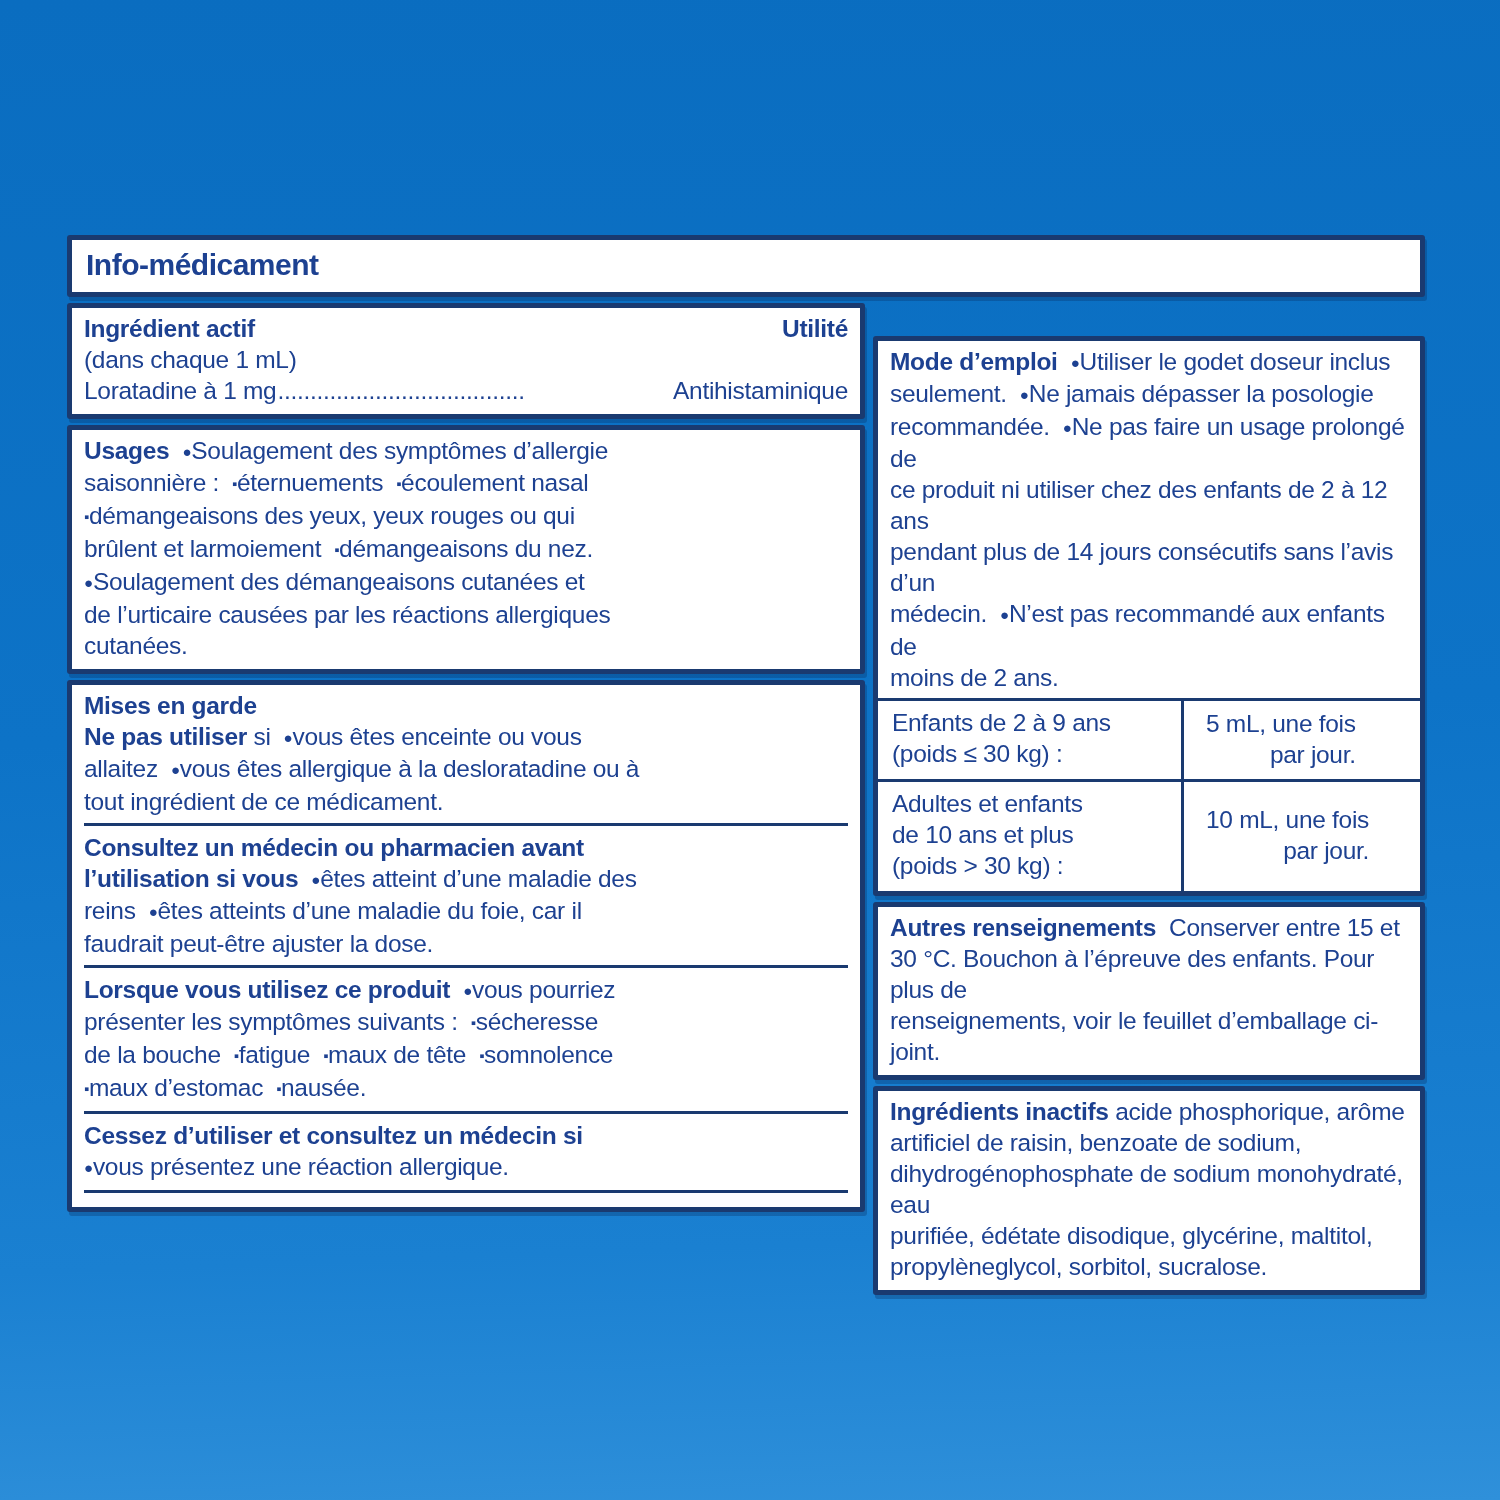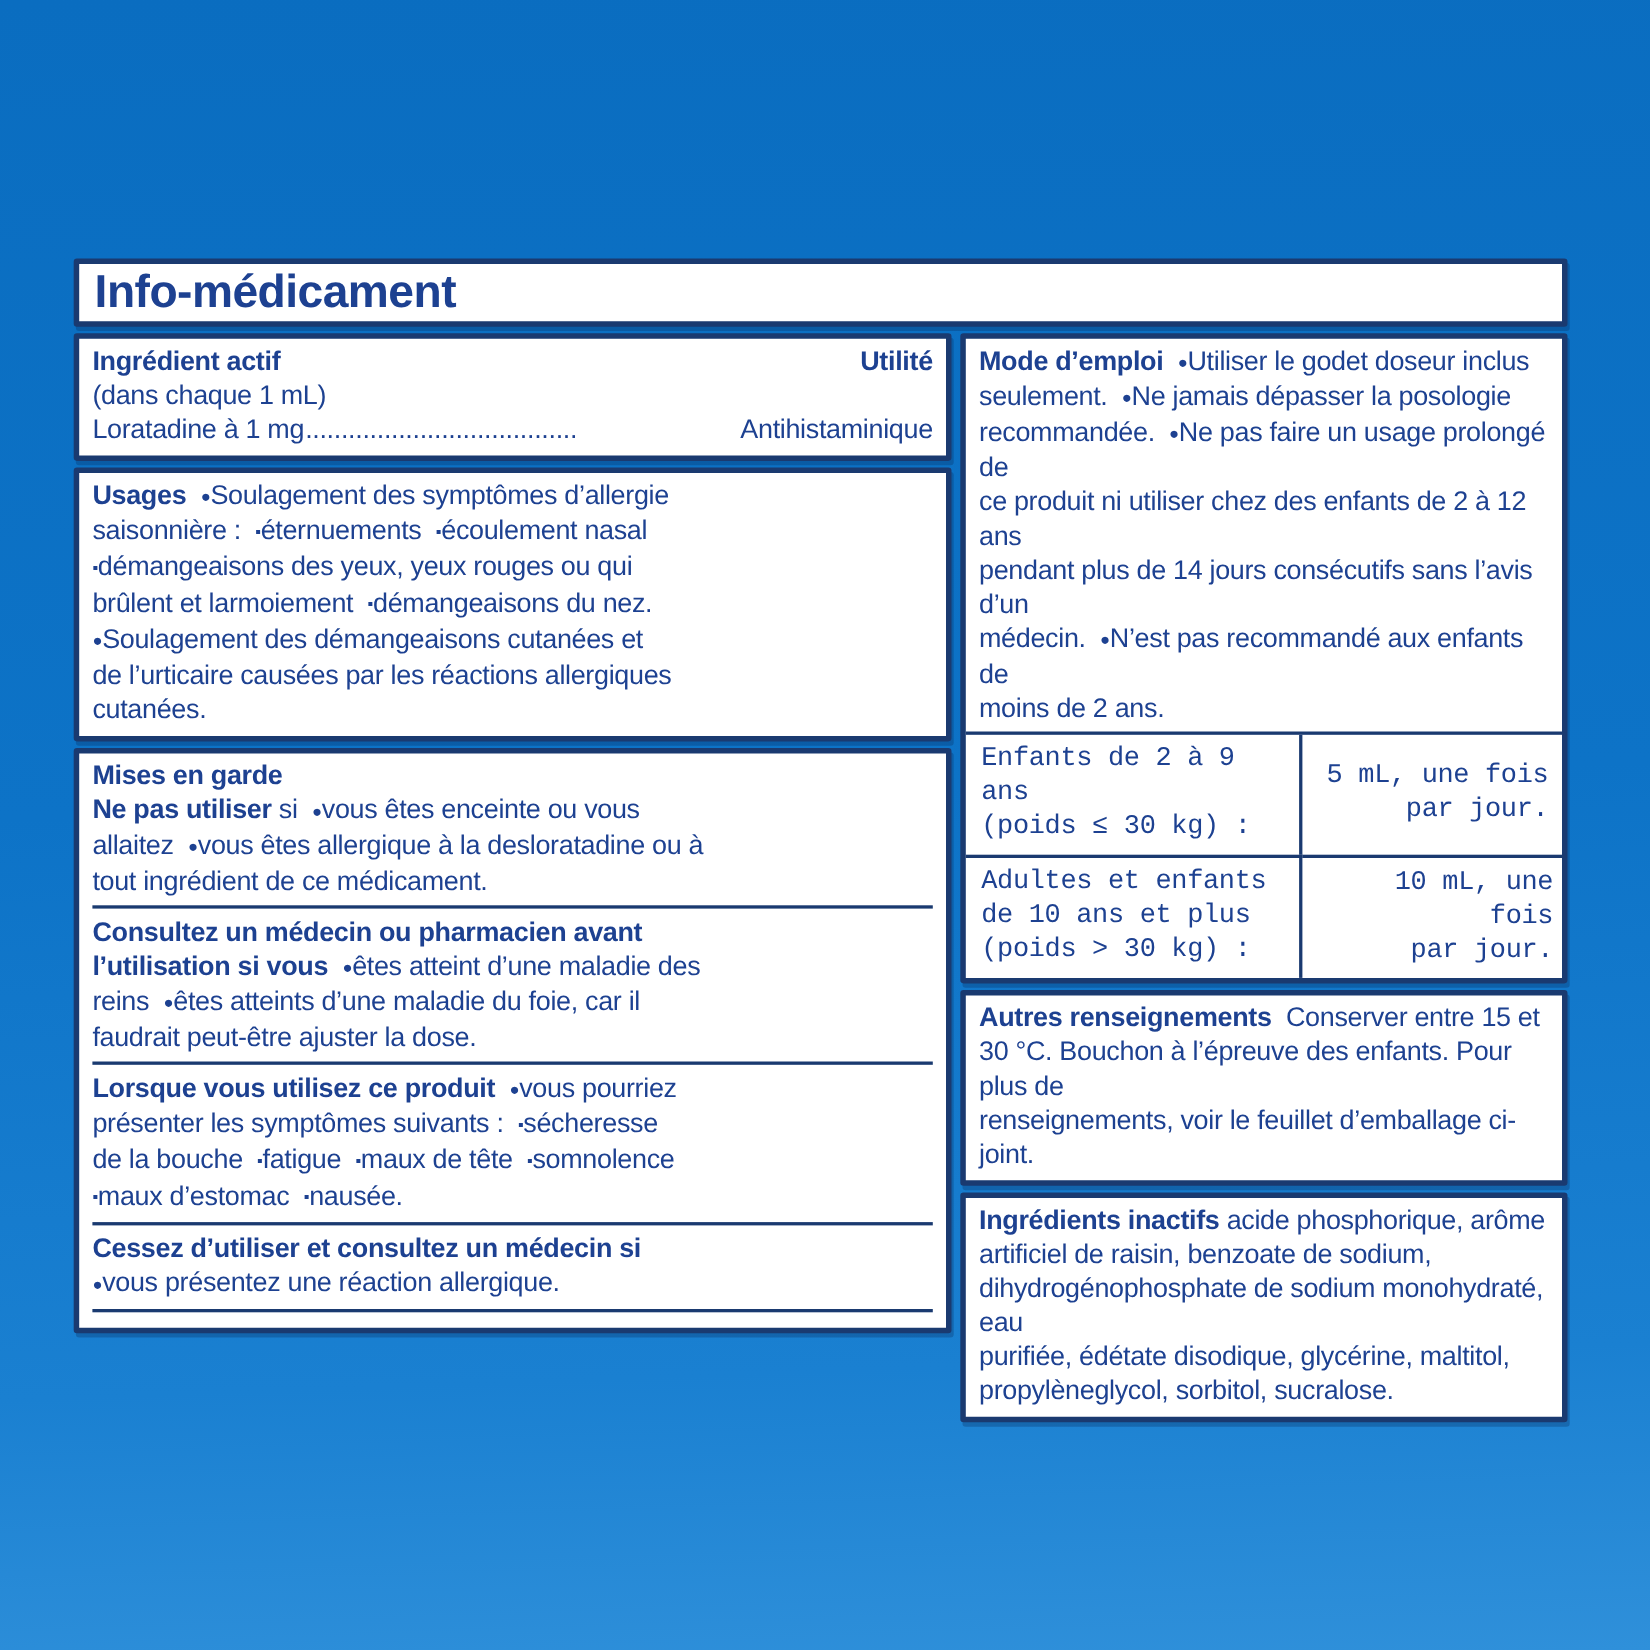--- a/index.html
+++ b/index.html
@@ -18,45 +18,45 @@
     background:#ffffff;
     border:5px solid var(--nv);
     border-radius:3px;
     color:var(--txt);
     padding:5px 12px 8px;
     box-shadow:2px 4px 0 rgba(7,42,92,0.30);
     box-sizing:border-box;
   }
   .title-bar{
     padding:3px 14px 5px;
-    font-weight:bold;font-size:42px;line-height:44px;letter-spacing:-0.5px;
+    font-weight:bold;font-size:30px;line-height:44px;letter-spacing:-0.5px;
     margin-bottom:6px;
   }
   .cols{display:flex;gap:8px;align-items:flex-start;}
   .col{display:flex;flex-direction:column;gap:6px;}
   .col-left{width:798px;flex:none;}
   .col-right{flex:1;min-width:0;}
   .rich,.cellp{
     font-size:24.5px;line-height:31px;letter-spacing:-0.3px;
     white-space:pre-wrap;
   }
   .b{font-weight:bold;}
   .bdot{font-size:0.62em;vertical-align:0.10em;}
   .bsq{font-size:0.60em;vertical-align:0.14em;}
   hr.sep{border:none;border-top:3px solid var(--nv);margin:6px 0;}
   
   .ai-row1{display:flex;justify-content:space-between;font-weight:bold;}
   .ai-row3{display:flex;align-items:baseline;}
   .dots{flex:1;overflow:hidden;white-space:nowrap;margin:0 1px;}
   
-  .box.directions{padding:5px 0 0;}
+  .box.directions{padding:5px 0 0;margin-top:33px;}
   .directions-inner{padding:0 12px;}
   .dose-table{
     display:grid;grid-template-columns:306px 1fr;
-    border-top:3px solid var(--nv);margin-top:5px;font-family:Liberation Mono, monospace;
+    border-top:3px solid var(--nv);margin-top:5px;
   }
   .pop-cell{border-right:3px solid var(--nv);padding:6px 8px 10px 14px;}
   .dose-cell{padding:6px 8px 8px 22px;display:flex;align-items:center;text-align:right;}
   .tsep{border-top:3px solid var(--nv);}
 </style>
 </head>
 <body>
 
 <div class="label">
 

